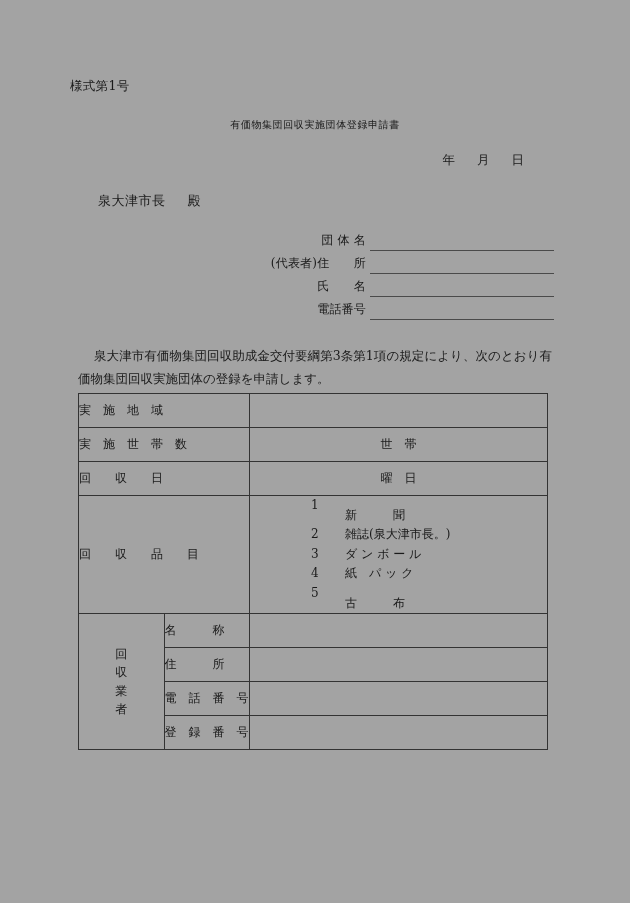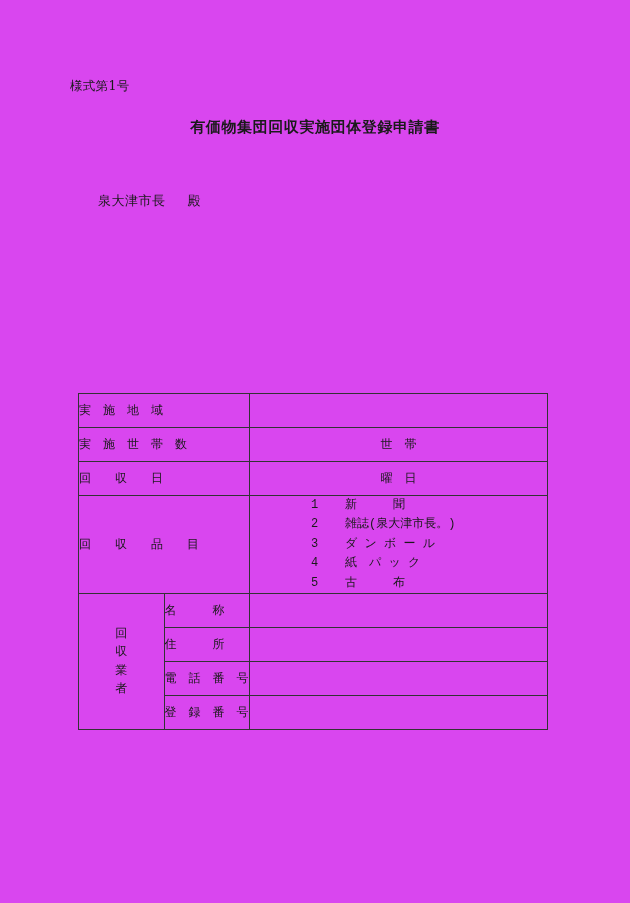--- a/index.html
+++ b/index.html
@@ -13,42 +13,41 @@
     height: 903px;
     position: relative;
     font-family: "DejaVu Serif", "Liberation Serif", serif;
     color: #1a1a1a;
     overflow: hidden;
   }
 
   .page {
     position: absolute;
     inset: 0;
-    background: #d946ef;
+    background: #a3a3a3;
   }
 
   
   .form-no {
     position: absolute;
     left: 70px;
     top: 78px;
     font-size: 12.5px;
     letter-spacing: 0.3px;
     white-space: nowrap;
   }
   .doc-title {
     position: absolute;
     left: 0;
     right: 0;
     top: 118px;
     text-align: center;
-    font-size: 15px;
+    font-size: 10px;
     letter-spacing: 0.6px;
     white-space: nowrap;
-    font-weight: bold;
   }
   .date-line {
     position: absolute;
     left: 0;
     top: 152px;
     width: 524px;
     text-align: right;
     font-size: 12.5px;
     white-space: nowrap;
   }
@@ -113,21 +112,20 @@
     width: 470px;
     border-collapse: collapse;
     table-layout: fixed;
   }
   table.form-table td {
     border: 1px solid #ururu;
     border: 1px solid #333333;
     font-size: 12px;
     padding: 0;
     vertical-align: middle;
-    font-family: Liberation Mono, monospace;
   }
   .lbl {
     width: 170px;
     height: 33px;
     padding: 0 14px;
     white-space: nowrap;
   }
   .lbl .spread {
     display: flex;
     justify-content: space-between;
@@ -178,38 +176,66 @@
     text-align: left;
   }
   .item-text {
     flex: 1;
     text-align: left;
   }
   .item-text .spread {
     display: flex;
     justify-content: space-between;
     width: 88px;
+    margin-top: 10px;
   }
   .lbl-tall { height: 86px; vertical-align: top; padding-top: 8px; }
 </style>
 </head>
 <body>
 
 <div class="page">
 
   <div class="form-no">様式第1号</div>
 
   <div class="doc-title">有価物集団回収実施団体登録申請書</div>
 
+  <div class="date-line">
+    <span>年</span><span class="gap"></span><span>月</span><span class="gap"></span><span>日</span>
+  </div>
 
   <div class="addressee">
     <span>泉大津市長</span><span class="sp"></span><span>殿</span>
   </div>
 
-
+  <div class="applicant">
+
+    <div class="field-row">
+      <div class="field-label">団 体 名</div>
+      <div class="field-rule"></div>
+    </div>
+
+    <div class="field-row">
+      <div class="field-label">(代表者)住　　所</div>
+      <div class="field-rule"></div>
+    </div>
+
+    <div class="field-row">
+      <div class="field-label">氏　　名</div>
+      <div class="field-rule"></div>
+    </div>
+
+    <div class="field-row">
+      <div class="field-label">電話番号</div>
+      <div class="field-rule"></div>
+    </div>
+
+  </div>
+
+  <div class="body-text"><span class="indent"></span><span>泉大津市有価物集団回収助成金交付要綱第3条第1項の規定により、次のとおり有価物集団回収実施団体の登録を申請します。</span></div>
 
   <table class="form-table">
     <tbody>
 
       <tr>
         <td class="lbl" colspan="2">
           <span class="spread">実　施　地　域</span>
         </td>
         <td class="val val-empty"></td>
       </tr>

